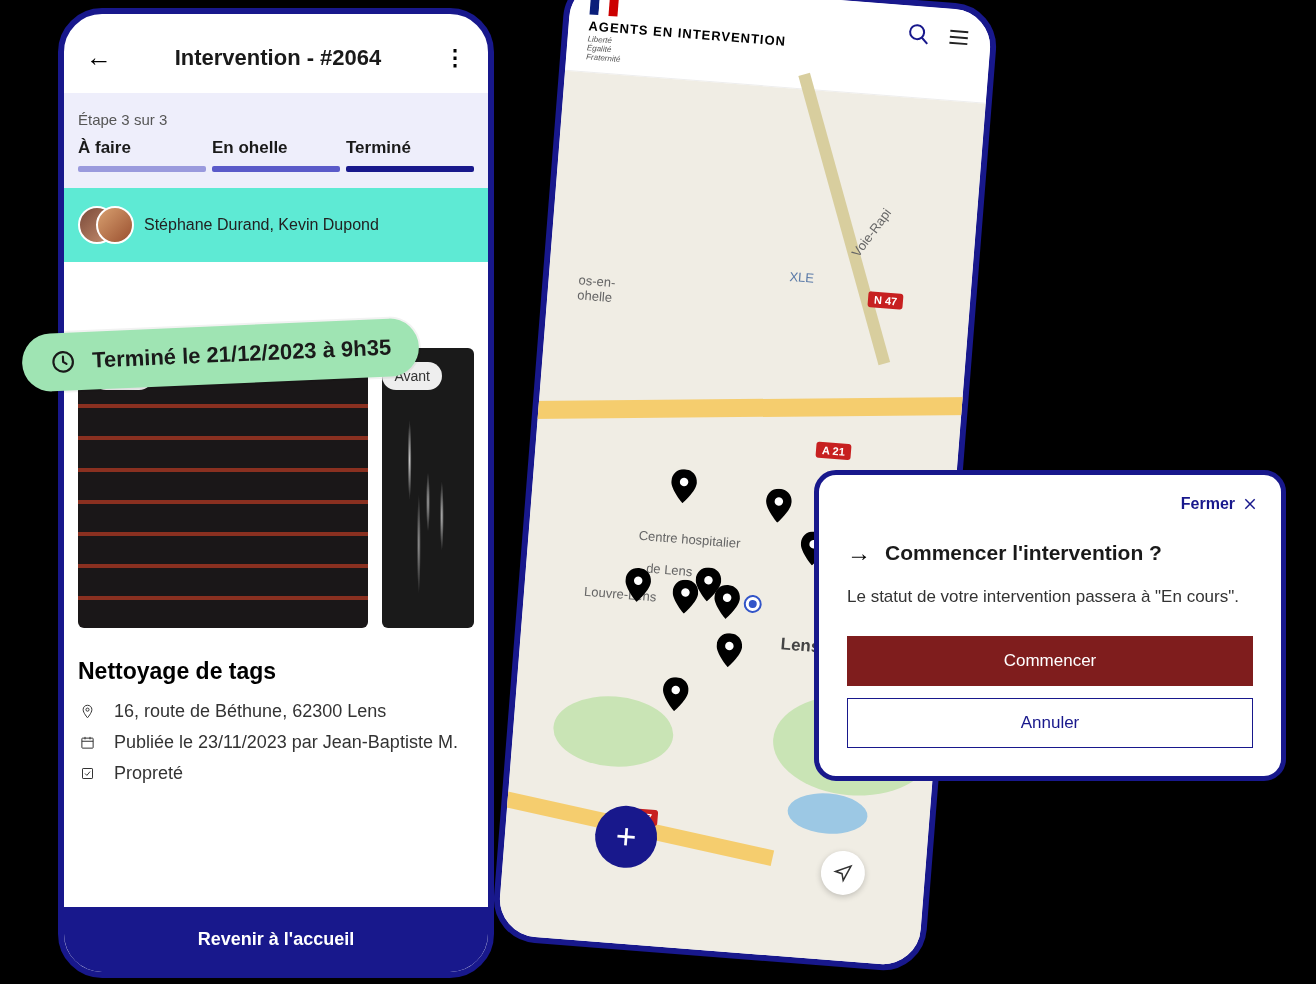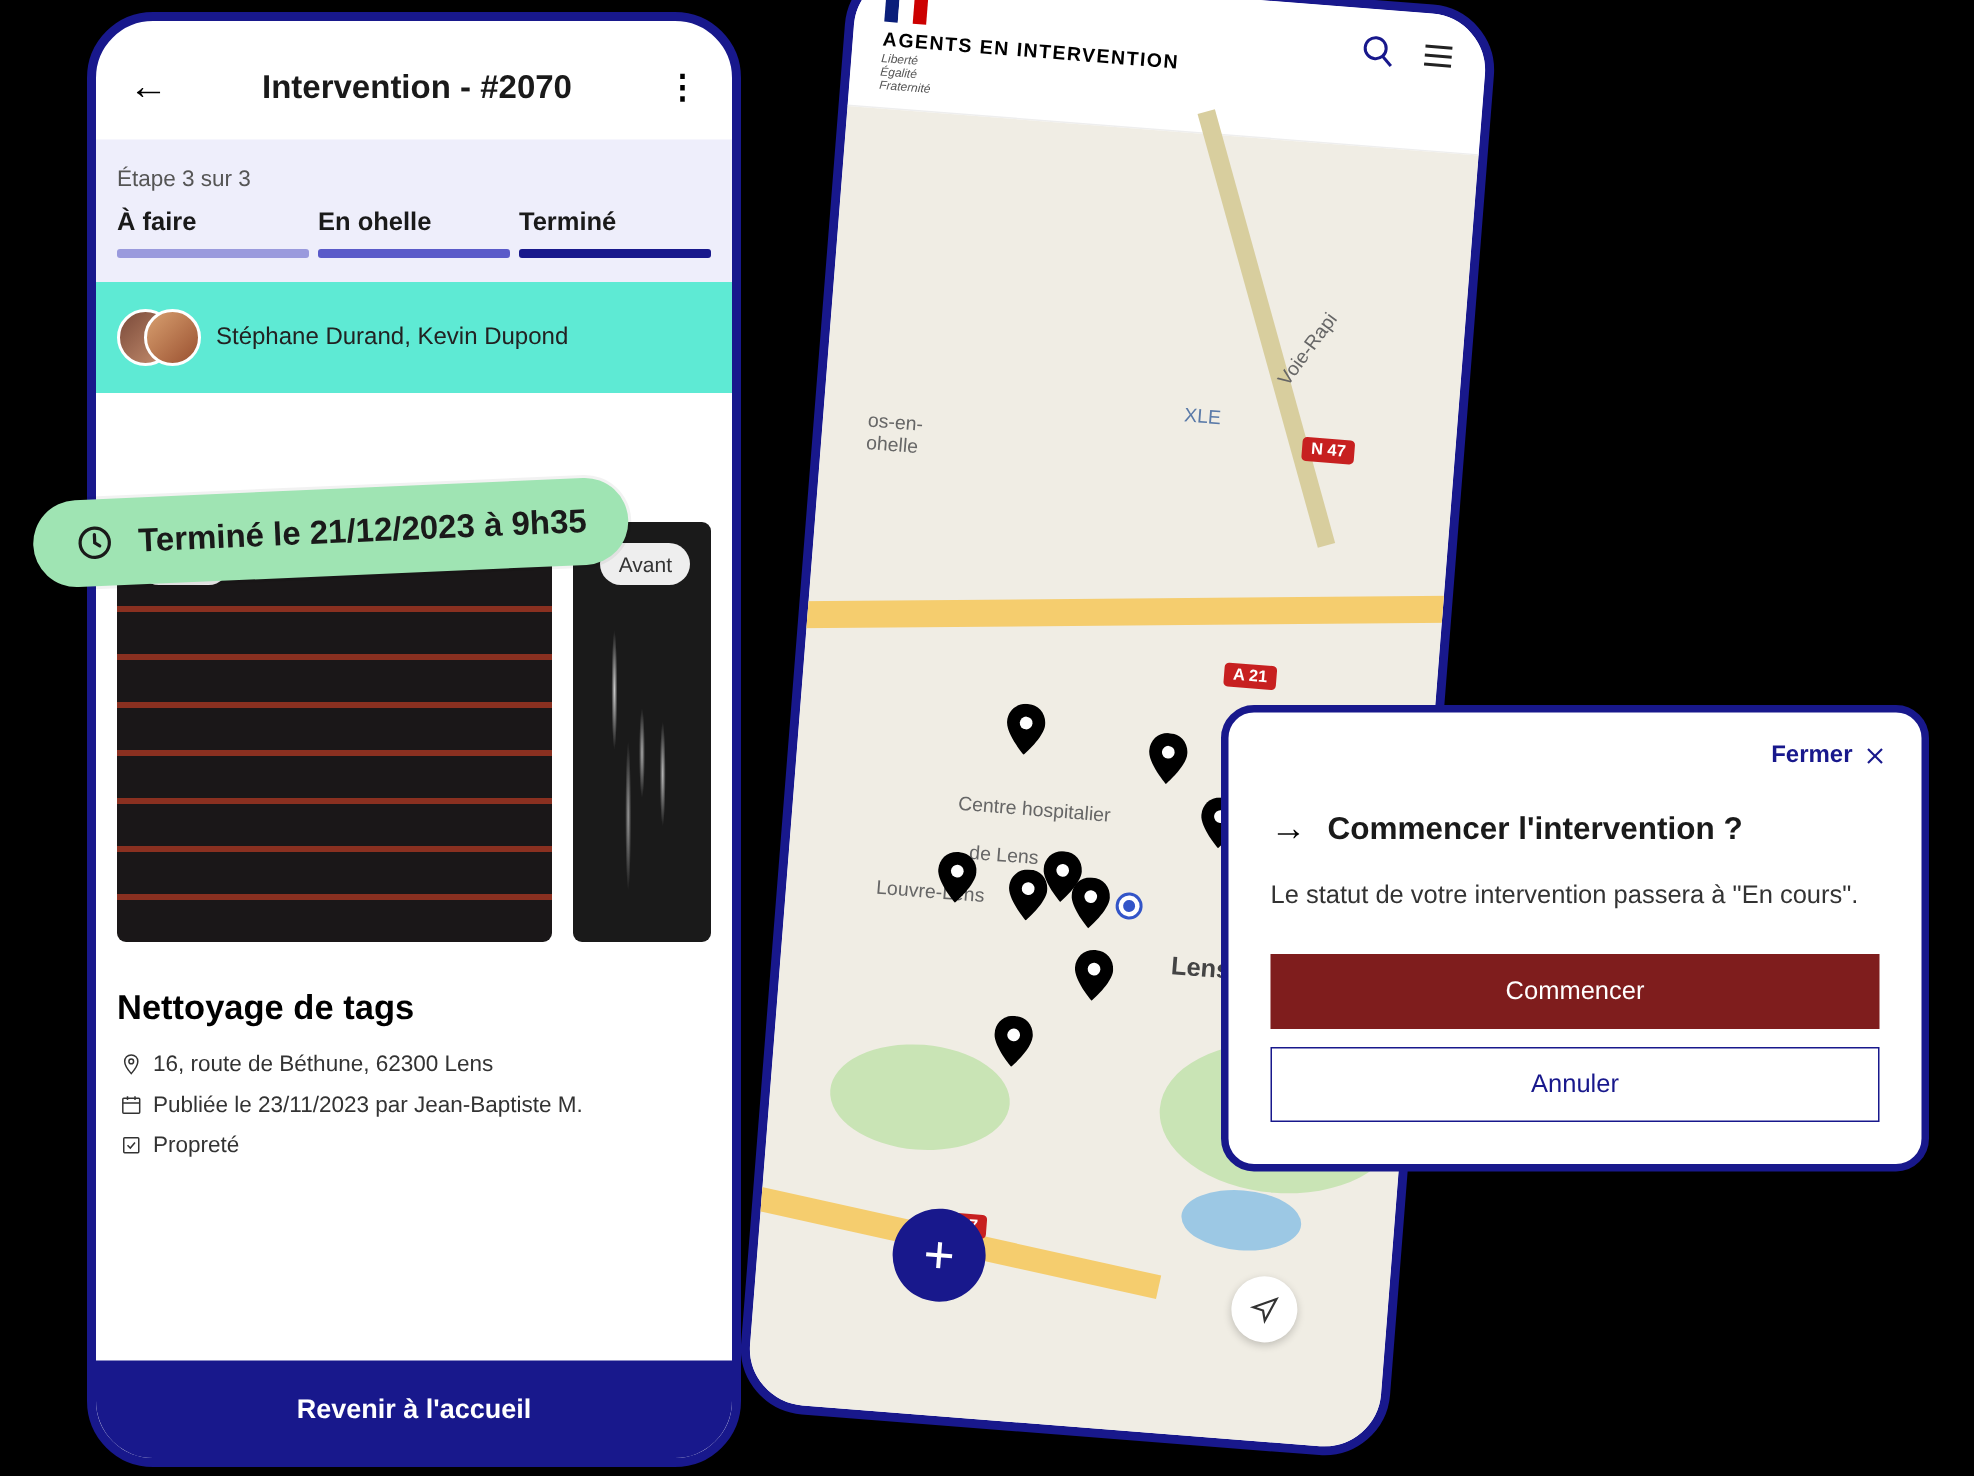--- a/index.html
+++ b/index.html
@@ -74,24 +74,24 @@
   radial-gradient(2px 30px at 50% 55%, #aaa, transparent),
   radial-gradient(2px 35px at 65% 60%, #bbb, transparent),
   radial-gradient(2px 50px at 40% 70%, #999, transparent);
   filter: blur(.5px);
 }
 .photo-badge {
   position: absolute; top: 14px; left: 14px;
   background: #eee; padding: 6px 12px; border-radius: 14px;
   font-size: 14px; color: #333;
 }
-.photo2 .photo-badge { left: auto; right: 14px; }
+.photo2 .photo-badge { left: auto; right: 32px; }
 
 .p1-subtitle { font-size: 23px; font-weight: 700; margin-top: 30px; margin-bottom: 16px; }
-.p1-meta { display: flex; align-items: center; gap: 6px; font-size: 15px; color: #333; margin-bottom: 10px; }
+.p1-meta { display: flex; align-items: center; gap: 18px; font-size: 18px; color: #333; margin-bottom: 10px; }
 .p1-meta .ico { width: 18px; display:flex; justify-content:center; }
 
 .p1-footer {
   position: absolute; bottom: 0; left: 0; right: 0;
   background: #18188c; color: #fff; text-align: center;
   padding: 22px 0; font-size: 18px; font-weight: 600;
   cursor: pointer;
 }
 
 
@@ -325,21 +325,21 @@
       <svg width="20" height="20" viewBox="0 0 24 24" fill="none">
           <path d="M3 11l18-8-8 18-2-8-8-2z" stroke="#333" stroke-width="1.8"></path>
         </svg>
     </div>
   </div>
 </div>
 
 <div class="phone1">
   <div class="p1-header">
     <span class="p1-back">←</span>
-    <span class="p1-title">Intervention - #2070</span>
+    <span class="p1-title">Intervention - #2064</span>
     <span class="p1-menu">⋮</span>
   </div>
 
   <div class="p1-steps">
     <div class="p1-step-count">Étape 3 sur 3</div>
     <div class="p1-step-row">
       <div class="p1-step">
           <div class="p1-step-label">À faire</div>
           <div class="p1-step-bar bar1"></div>
         </div>

